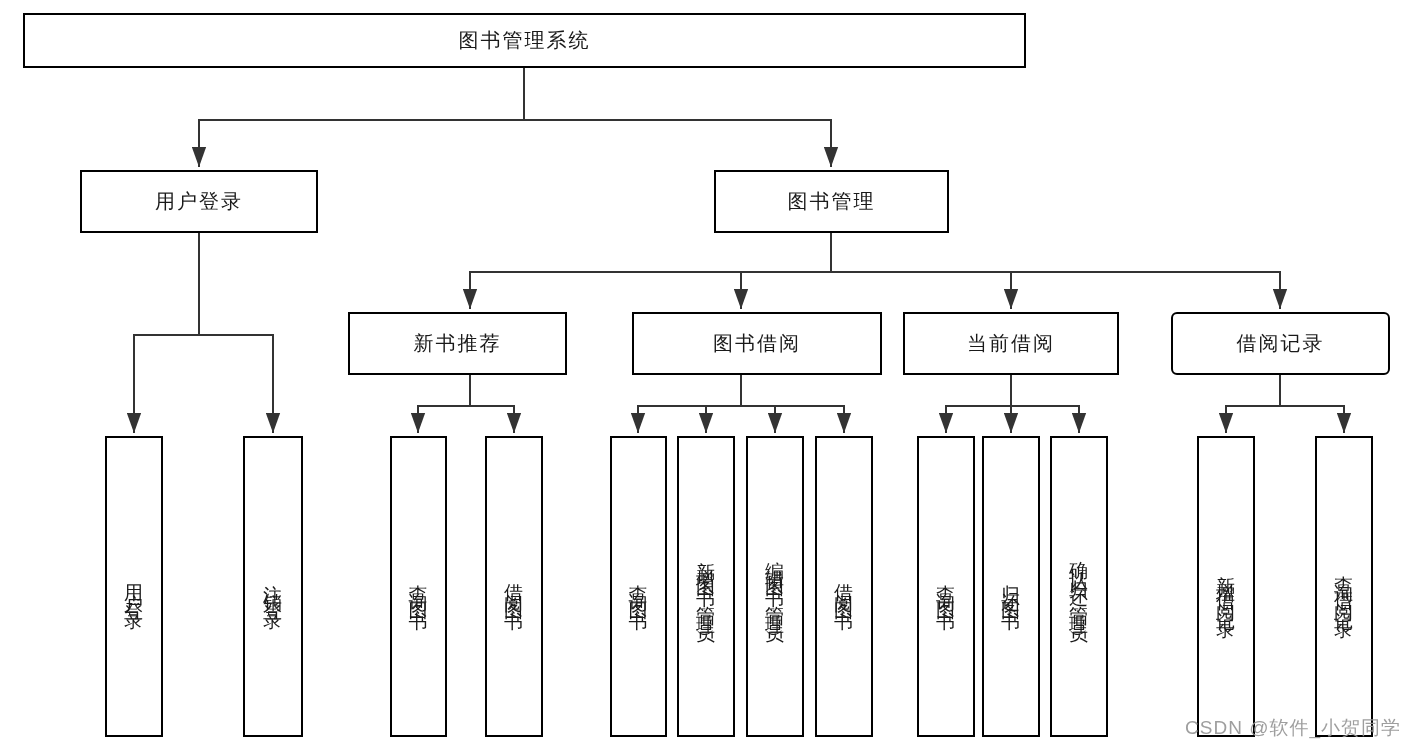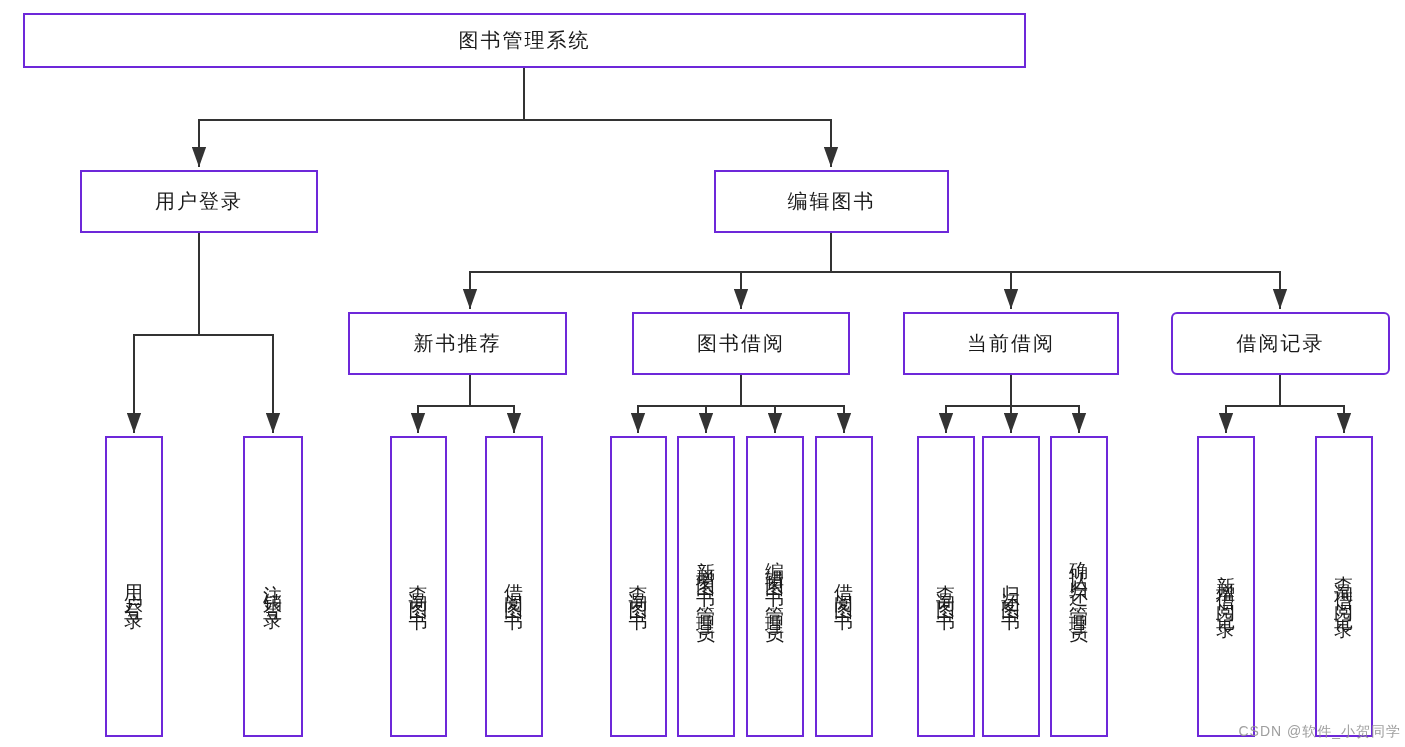--- a/index.html
+++ b/index.html
@@ -2,29 +2,29 @@
 <html><head>
 <meta charset="utf-8">
 <style>
   html,body{margin:0;padding:0;}
   body{
     width:1405px;height:747px;position:relative;background:#ffffff;
     font-family:"Liberation Sans", sans-serif;overflow:hidden;
   }
   .connectors{position:absolute;left:0;top:0;width:1405px;height:747px;z-index:1;}
   .box{
-    position:absolute;box-sizing:border-box;border:2px solid #6d28d9;background:#ffffff;
+    position:absolute;box-sizing:border-box;border:2px solid #000000;background:#ffffff;
     display:flex;align-items:center;justify-content:center;color:#1a1a1a;z-index:2;
   }
   .h-label{font-size:20px;letter-spacing:2px;white-space:nowrap;}
   .root{left:23px;top:13px;width:1003px;height:55px;}
   .b-user{left:80px;top:170px;width:238px;height:63px;}
   .b-book{left:714px;top:170px;width:235px;height:63px;}
   .g-new{left:348px;top:312px;width:219px;height:63px;}
-  .g-borrow{left:632px;top:312px;width:218px;height:63px;}
+  .g-borrow{left:632px;top:312px;width:250px;height:63px;}
   .g-current{left:903px;top:312px;width:216px;height:63px;text-align:right;}
   .g-record{left:1171px;top:312px;width:219px;height:63px;border-radius:6px;}
   .leaf{top:436px;height:301px;}
   .leaf .v-label{
     writing-mode:vertical-rl;text-orientation:mixed;
     font-size:19px;letter-spacing:9px;line-height:1;white-space:nowrap;
   }
   .l1{left:105px;width:58px;}
   .l2{left:243px;width:60px;}
   .l3{left:390px;width:57px;}
@@ -33,21 +33,21 @@
   .l6{left:677px;width:58px;}
   .l7{left:746px;width:58px;}
   .l8{left:815px;width:58px;}
   .l9{left:917px;width:58px;}
   .l10{left:982px;width:58px;}
   .l11{left:1050px;width:58px;}
   .l12{left:1197px;width:58px;}
   .l13{left:1315px;width:58px;}
   .watermark{
     position:absolute;right:4px;bottom:6px;z-index:5;
-    font-size:14px;color:rgba(150,150,150,0.92);letter-spacing:1px;white-space:nowrap;
+    font-size:19px;color:rgba(150,150,150,0.92);letter-spacing:1px;white-space:nowrap;
   }
 </style>
 </head>
 <body>
 
 <svg class="connectors" viewBox="0 0 1405 747" xmlns="http://www.w3.org/2000/svg">
   <defs>
     <marker id="arr" viewBox="0 0 14 10" refX="14" refY="5" markerWidth="20" markerHeight="15" orient="auto" markerUnits="userSpaceOnUse">
       <path d="M0,0 L14,5 L0,10 Z" fill="#333333"></path>
     </marker>
@@ -91,21 +91,21 @@
 
 <div class="box root">
   <span class="h-label">图书管理系统</span>
 </div>
 
 <div class="box b-user">
   <span class="h-label">用户登录</span>
 </div>
 
 <div class="box b-book">
-  <span class="h-label">编辑图书</span>
+  <span class="h-label">图书管理</span>
 </div>
 
 <div class="box g-new">
   <span class="h-label">新书推荐</span>
 </div>
 
 <div class="box g-borrow">
   <span class="h-label">图书借阅</span>
 </div>
 

